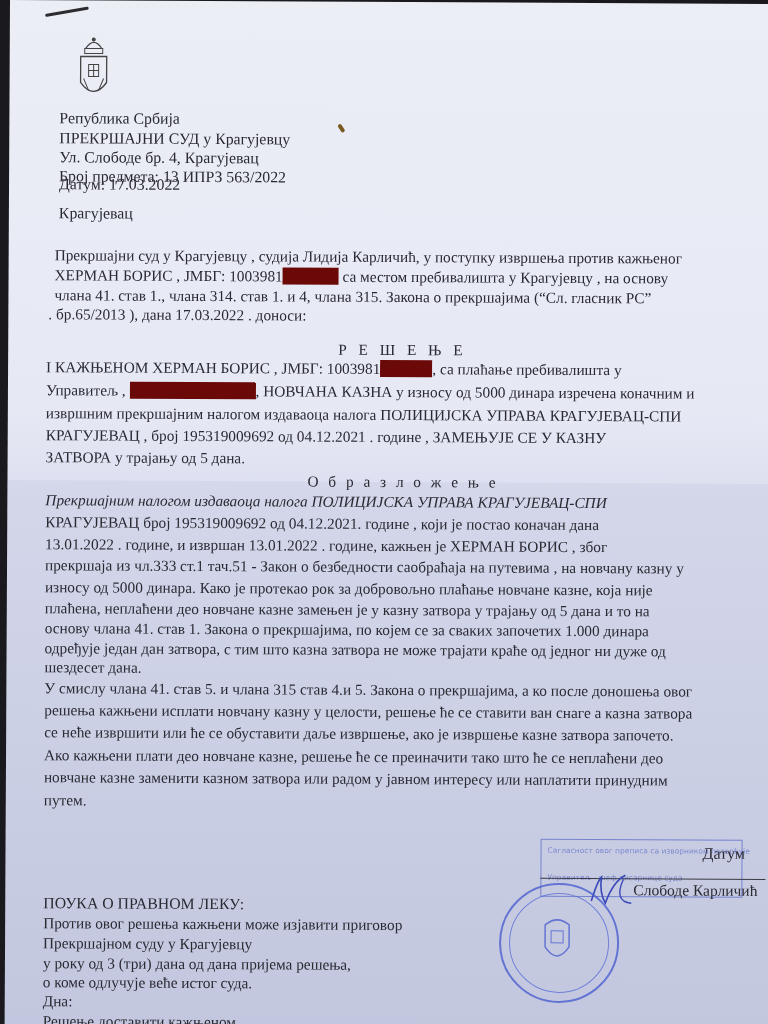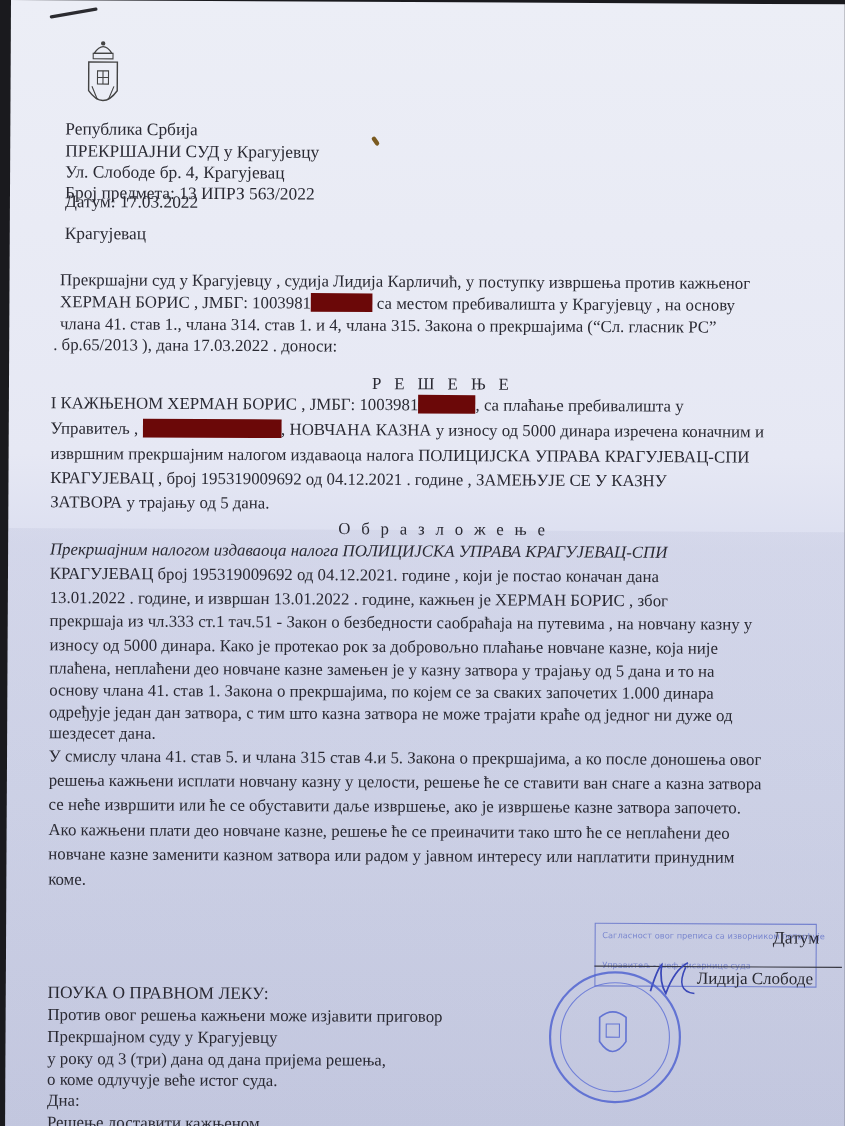--- a/index.html
+++ b/index.html
@@ -99,29 +99,29 @@
   <div class="line" style="left:38px; top:577px;">износу од  5000  динара.    Како је протекао рок за добровољно плаћање новчане казне, која није</div>
   <div class="line" style="left:38px; top:598px;">плаћена, неплаћени део новчане казне замењен је у казну затвора у трајању од  5  дана и то на</div>
   <div class="line" style="left:38px; top:618px;">основу члана 41. став 1. Закона о прекршајима, по којем се за сваких започетих 1.000 динара</div>
   <div class="line" style="left:38px; top:638px;">одређује један дан затвора, с тим што казна затвора не може трајати краће од једног ни дуже од</div>
   <div class="line" style="left:38px; top:657px;">шездесет дана.</div>
   <div class="line" style="left:38px; top:678px;">У смислу члана 41. став 5. и члана 315 став 4.и 5. Закона о прекршајима, а ко после доношења овог</div>
   <div class="line" style="left:38px; top:700px;">решења кажњени исплати новчану казну у целости, решење ће се ставити ван снаге  а казна затвора</div>
   <div class="line" style="left:38px; top:722px;">се неће извршити  или ће се обуставити даље извршење, ако је извршење казне затвора започето.</div>
   <div class="line" style="left:38px; top:745px;">Ако кажњени  плати део новчане казне, решење ће се преиначити  тако што ће се неплаћени део</div>
   <div class="line" style="left:38px; top:767px;">новчане казне заменити казном затвора или радом у јавном интересу или наплатити принудним</div>
-  <div class="line" style="left:38px; top:790px;">коме.</div>
+  <div class="line" style="left:38px; top:790px;">путем.</div>
 
   <div class="stamp-rect">
     <span class="t1">Сагласност овог преписа са изворником потврђује</span>
     <span class="t2">Управитељ - шеф писарнице суда</span>
   </div>
   <div class="line" style="left:697px; top:840px; font-size:16px;">Датум</div>
   <div class="sig-line"></div>
-  <div class="line" style="left:628px; top:877px; font-size:15.5px;">Лидија Слободе</div>
+  <div class="line" style="left:628px; top:877px; font-size:15.5px;">Слободе Карличић</div>
   <svg class="signature" viewBox="0 0 60 40">
     <path d="M6 30 Q12 10 16 6 Q14 22 20 32 Q28 10 40 4" fill="none" stroke="#3a48b8" stroke-width="1.6"></path>
     <path d="M38 8 Q28 30 46 32" fill="none" stroke="#3a48b8" stroke-width="1.4"></path>
   </svg>
   <div class="stamp-circle" title="">
     <svg style="position:absolute; left:36px; top:30px;" width="40" height="52" viewBox="0 0 40 52">
       <path d="M8 10 Q20 0 32 10 L32 32 Q20 50 8 32 Z" fill="none" stroke="#4b5fd0" stroke-width="1.5"></path>
       <rect x="14" y="16" width="12" height="12" fill="none" stroke="#4b5fd0"></rect>
     </svg>
   </div>

